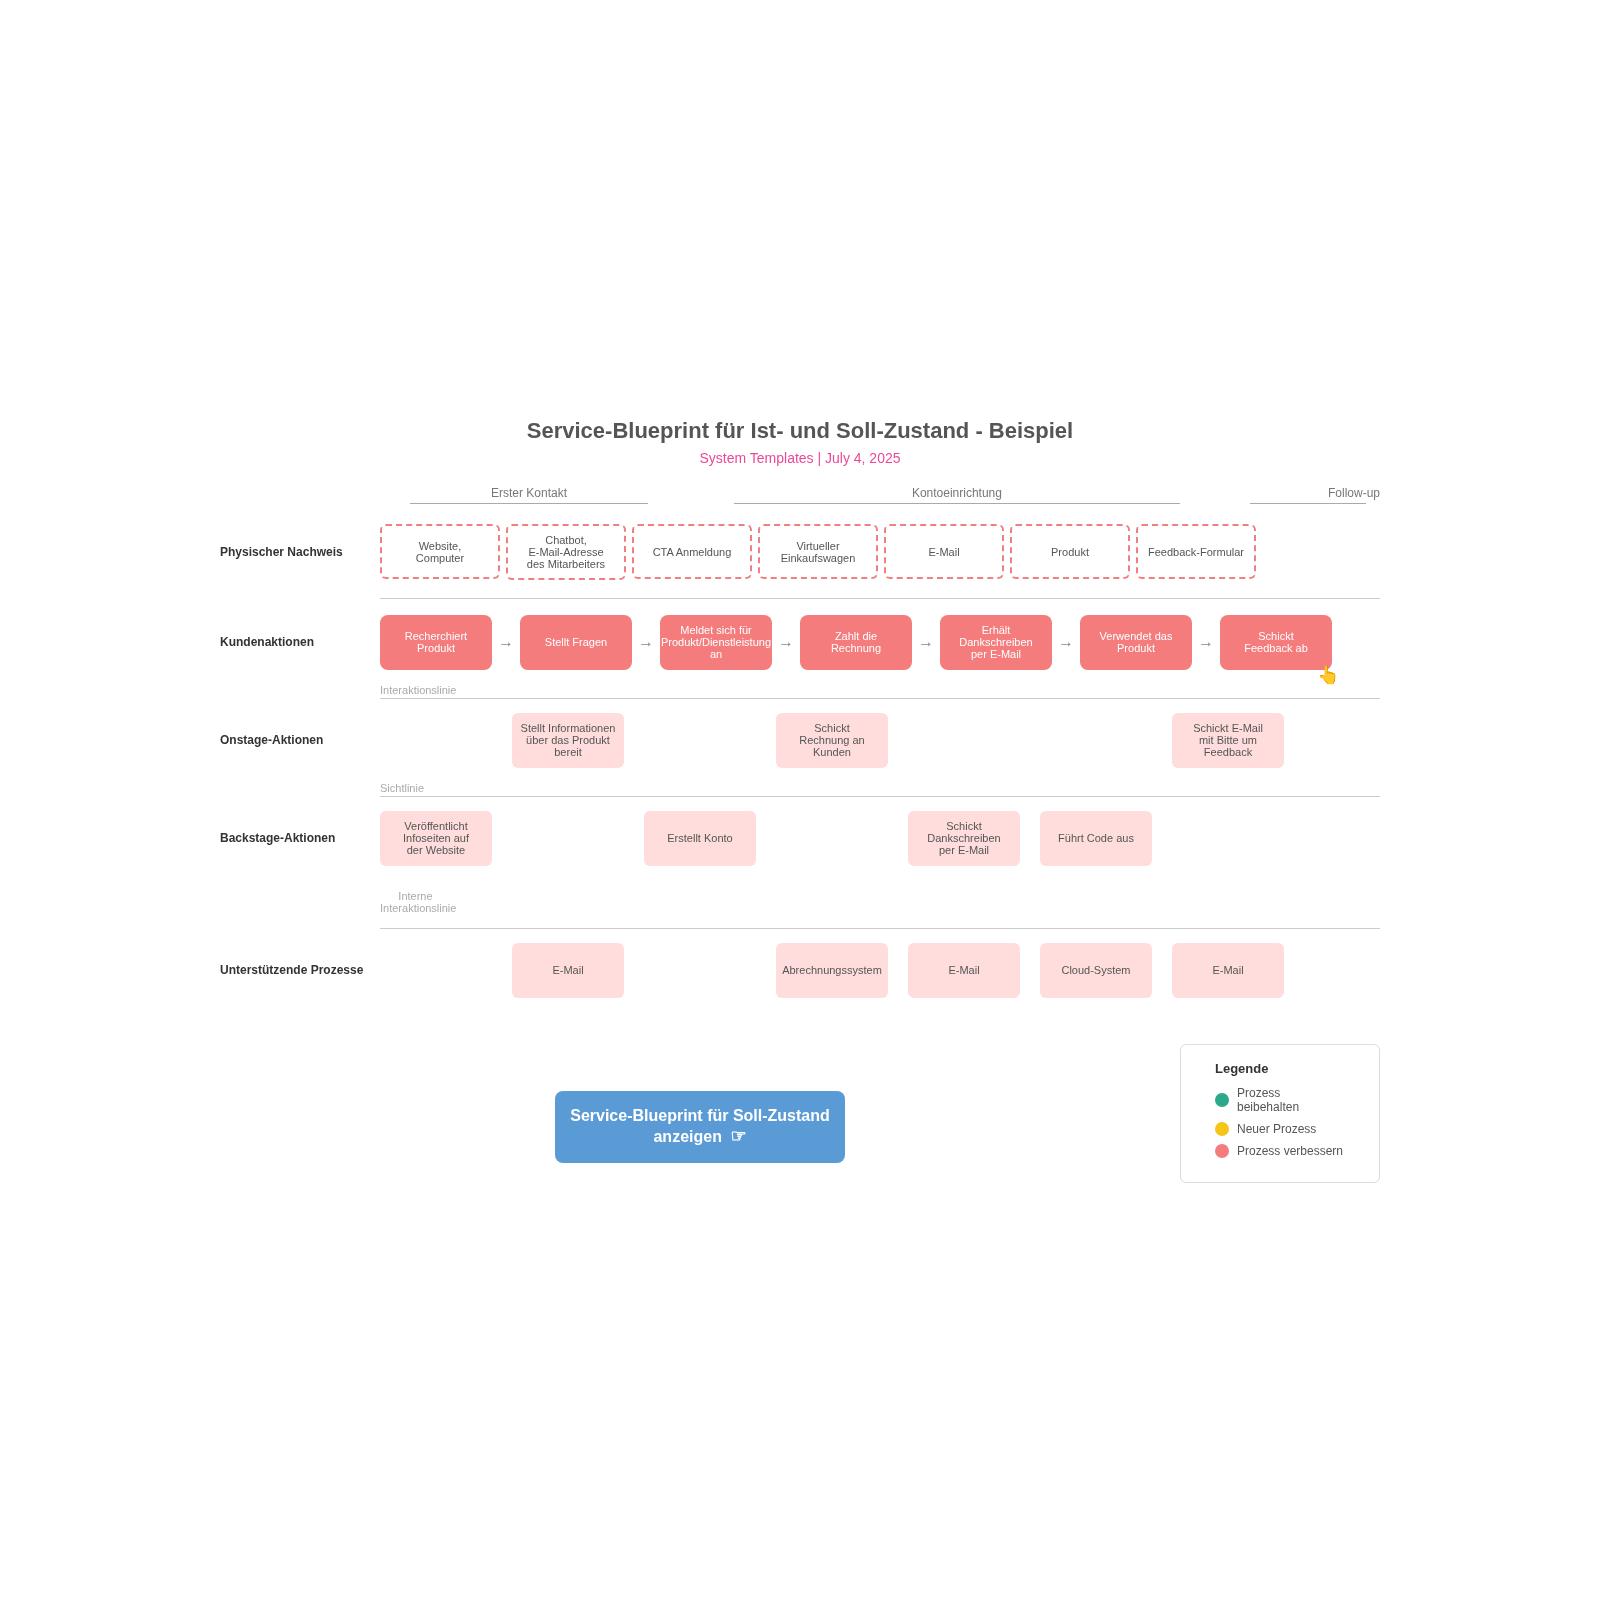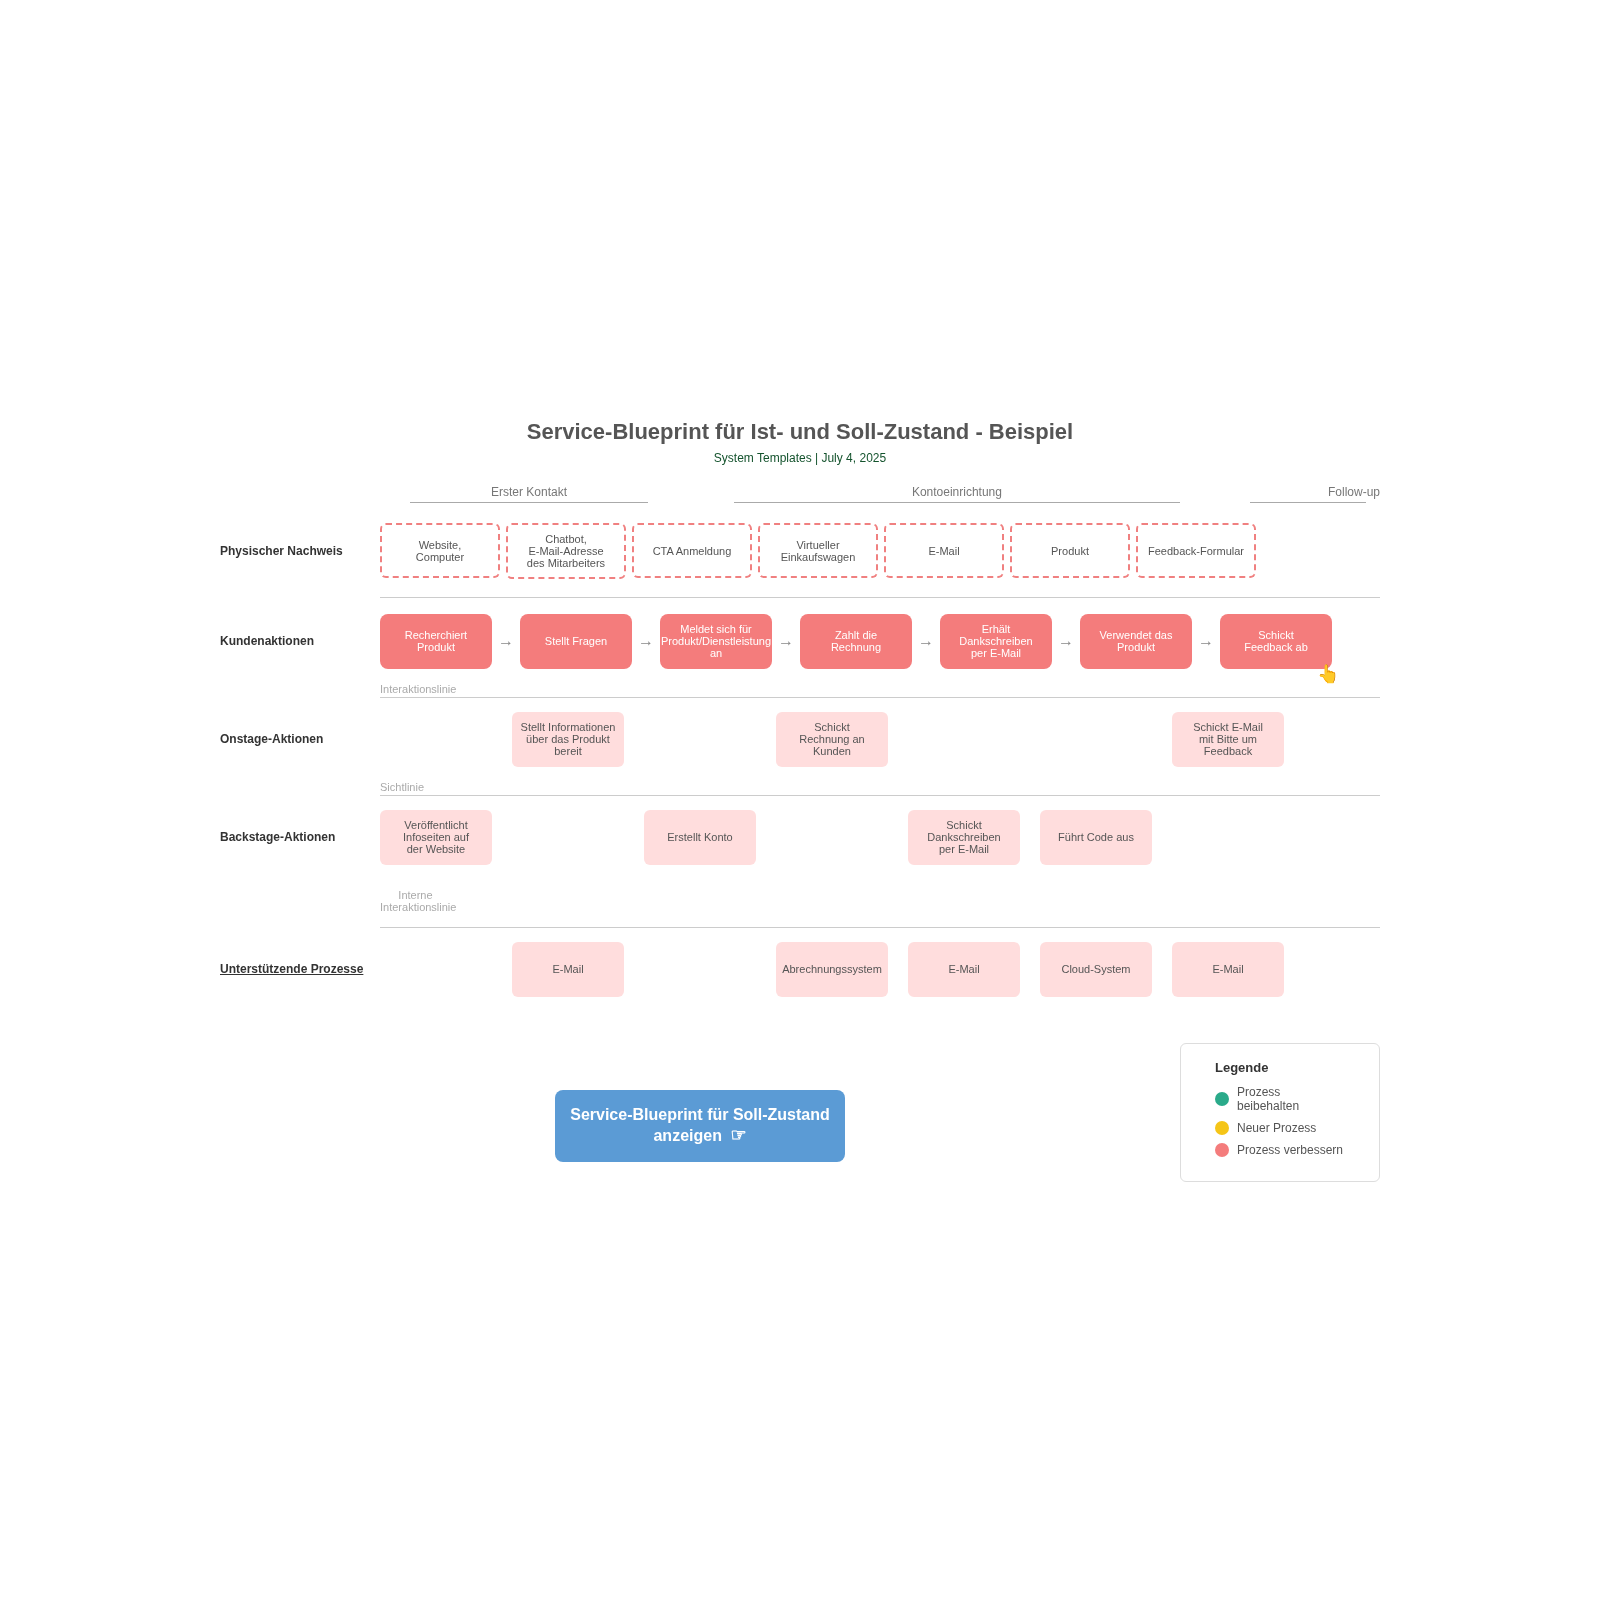--- a/index.html
+++ b/index.html
@@ -18,22 +18,22 @@
     }
     .page-title {
       text-align: center;
       font-size: 22px;
       font-weight: 600;
       color: #555;
       margin-bottom: 6px;
     }
     .page-subtitle {
       text-align: center;
-      font-size: 12px;
-      color: #14532d;
+      font-size: 14px;
+      color: #ec4899;
       margin-bottom: 20px;
     }
     .blueprint-container {
       position: relative;
       width: 100%;
     }
     
     .phase-headers {
       display: flex;
       margin-left: 160px;
@@ -326,21 +326,21 @@
     </div>
 
     <div class="sep-label" style="margin-top:6px; white-space:pre;">
       <span>Interne
 Interaktionslinie</span>
     </div>
     <div class="sep-line"></div>
 
     <div class="grid-section" style="margin-top:8px; margin-bottom:10px; align-items:center;">
       <div class="grid-label-col">
-        <span style="font-size:12px;font-weight:700;color:#333;text-decoration:underline;">Unterstützende Prozesse</span>
+        <span style="font-size:12px;font-weight:700;color:#333;">Unterstützende Prozesse</span>
       </div>
       <div class="grid-boxes-col" style="align-items:center;">
         <div class="spacer"></div>
         <div class="arrow-spacer"></div>
         <div class="box-light">E-Mail</div>
         <div class="arrow-spacer"></div>
         <div class="spacer"></div>
         <div class="arrow-spacer"></div>
         <div class="box-light">Abrechnungssystem</div>
         <div class="arrow-spacer"></div>

